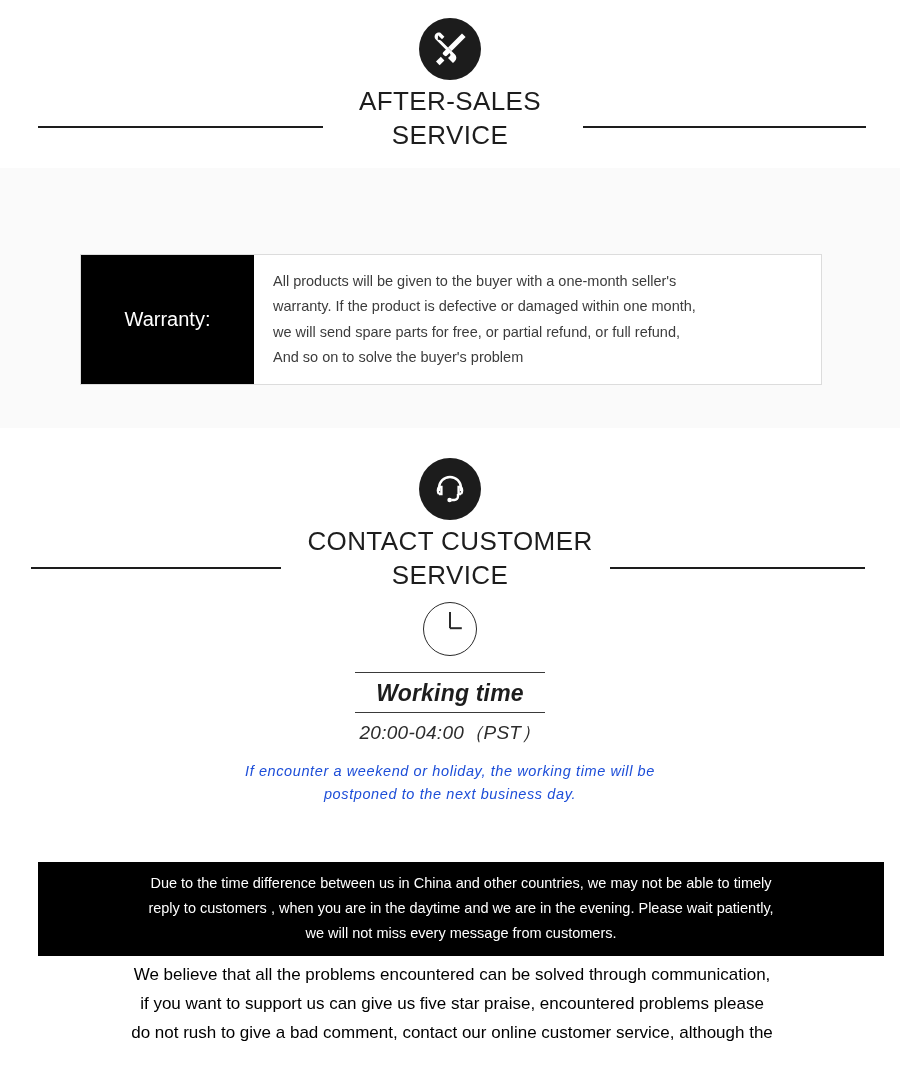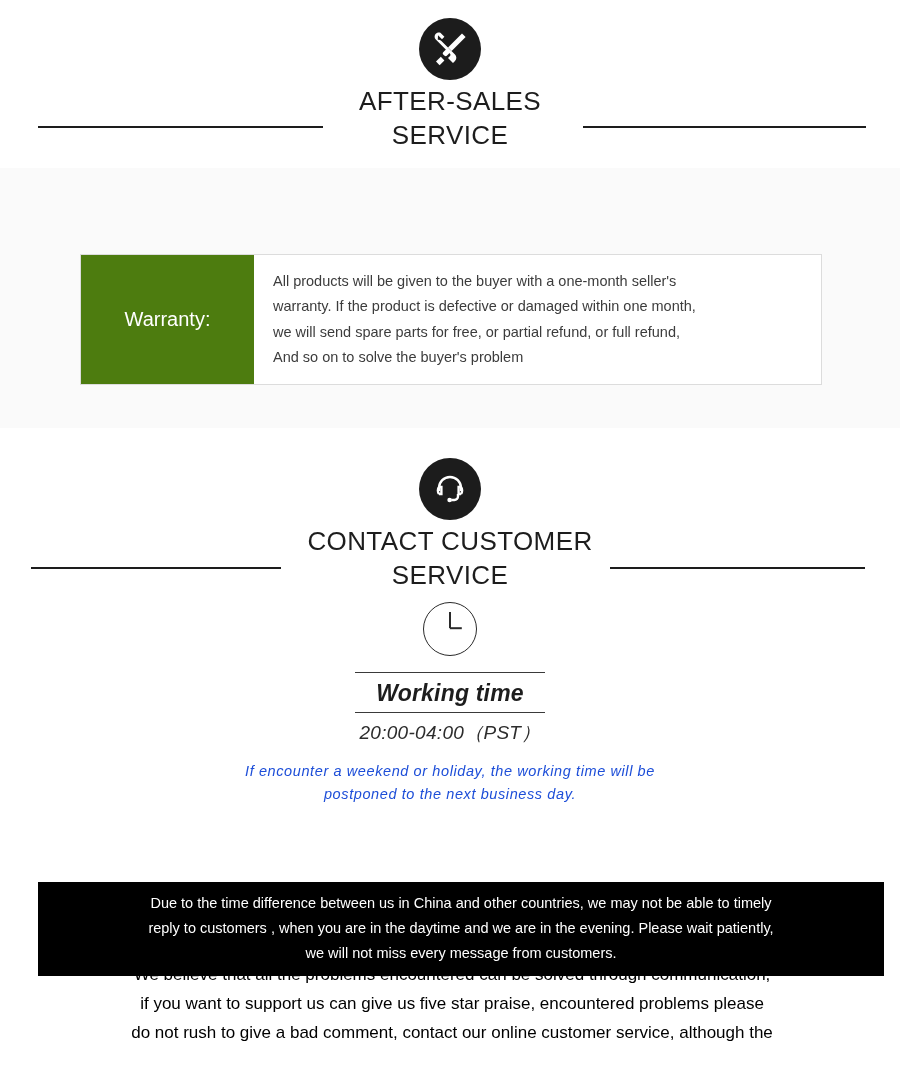--- a/index.html
+++ b/index.html
@@ -70,21 +70,21 @@
     left: 80px; top: 86px;
     width: 742px;
     display: flex;
     align-items: stretch;
     box-sizing: border-box;
     border: 1px solid #dcdcdc;
     background: #ffffff;
   }
   .warranty-label {
     width: 173px;
-    background: #4d7c0f;
+    background: #000000;
     color: #ffffff;
     font-size: 20px;
     display: flex;
     align-items: center;
     justify-content: center;
     box-sizing: border-box;
   }
   .warranty-text {
     flex: 1;
     padding: 12px 14px 12px 16px;
@@ -156,21 +156,20 @@
     position: absolute;
     left: 38px; top: 862px;
     width: 846px;
     background: #000000;
     color: #ffffff;
     font-size: 14.5px;
     line-height: 1.72;
     text-align: center;
     padding: 9px 10px 10px;
     box-sizing: border-box;
-    margin-top: 20px;
   }
   .black-notice p { margin: 0; }
 
   
   .red-notice {
     position: absolute;
     left: 28px; top: 960px;
     width: 848px;
     color: #000000;
     font-size: 17px;

